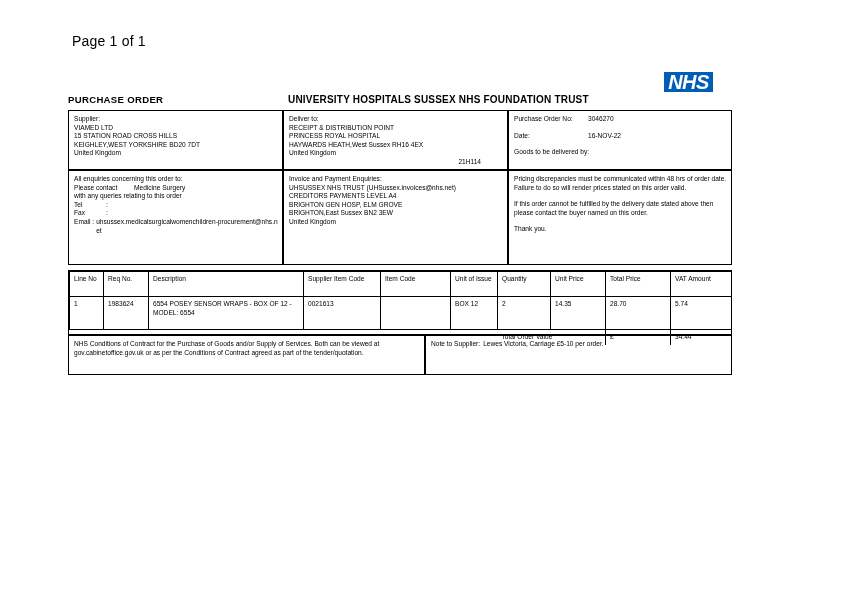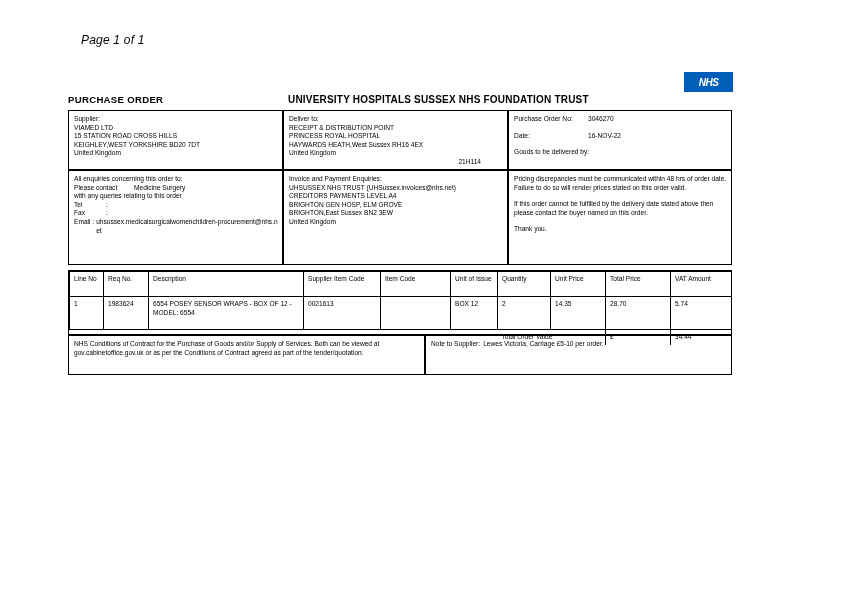--- a/index.html
+++ b/index.html
@@ -17,37 +17,36 @@
   }
   .page {
     position: absolute;
     left: 0; top: 0;
     width: 842px;
     height: 595px;
     overflow: hidden;
   }
   .page-label {
     position: absolute;
-    left: 81px;
+    left: 72px;
     top: 33px;
-    font-size: 12px;
+    font-size: 14px;
     letter-spacing: 0.2px;
-    font-style: italic;
   }
   .nhs-logo {
     position: absolute;
-    left: 684px;
+    left: 664px;
     top: 72px;
     width: 49px;
     height: 20px;
     background: #005EB8;
     color: #ffffff;
     font-family: "Liberation Sans", sans-serif;
     font-weight: bold;
-    font-size: 10px;
+    font-size: 20px;
     font-style: italic;
     letter-spacing: -0.5px;
     display: flex;
     align-items: center;
     justify-content: center;
   }
   .title-po {
     position: absolute;
     left: 68px;
     top: 94px;

